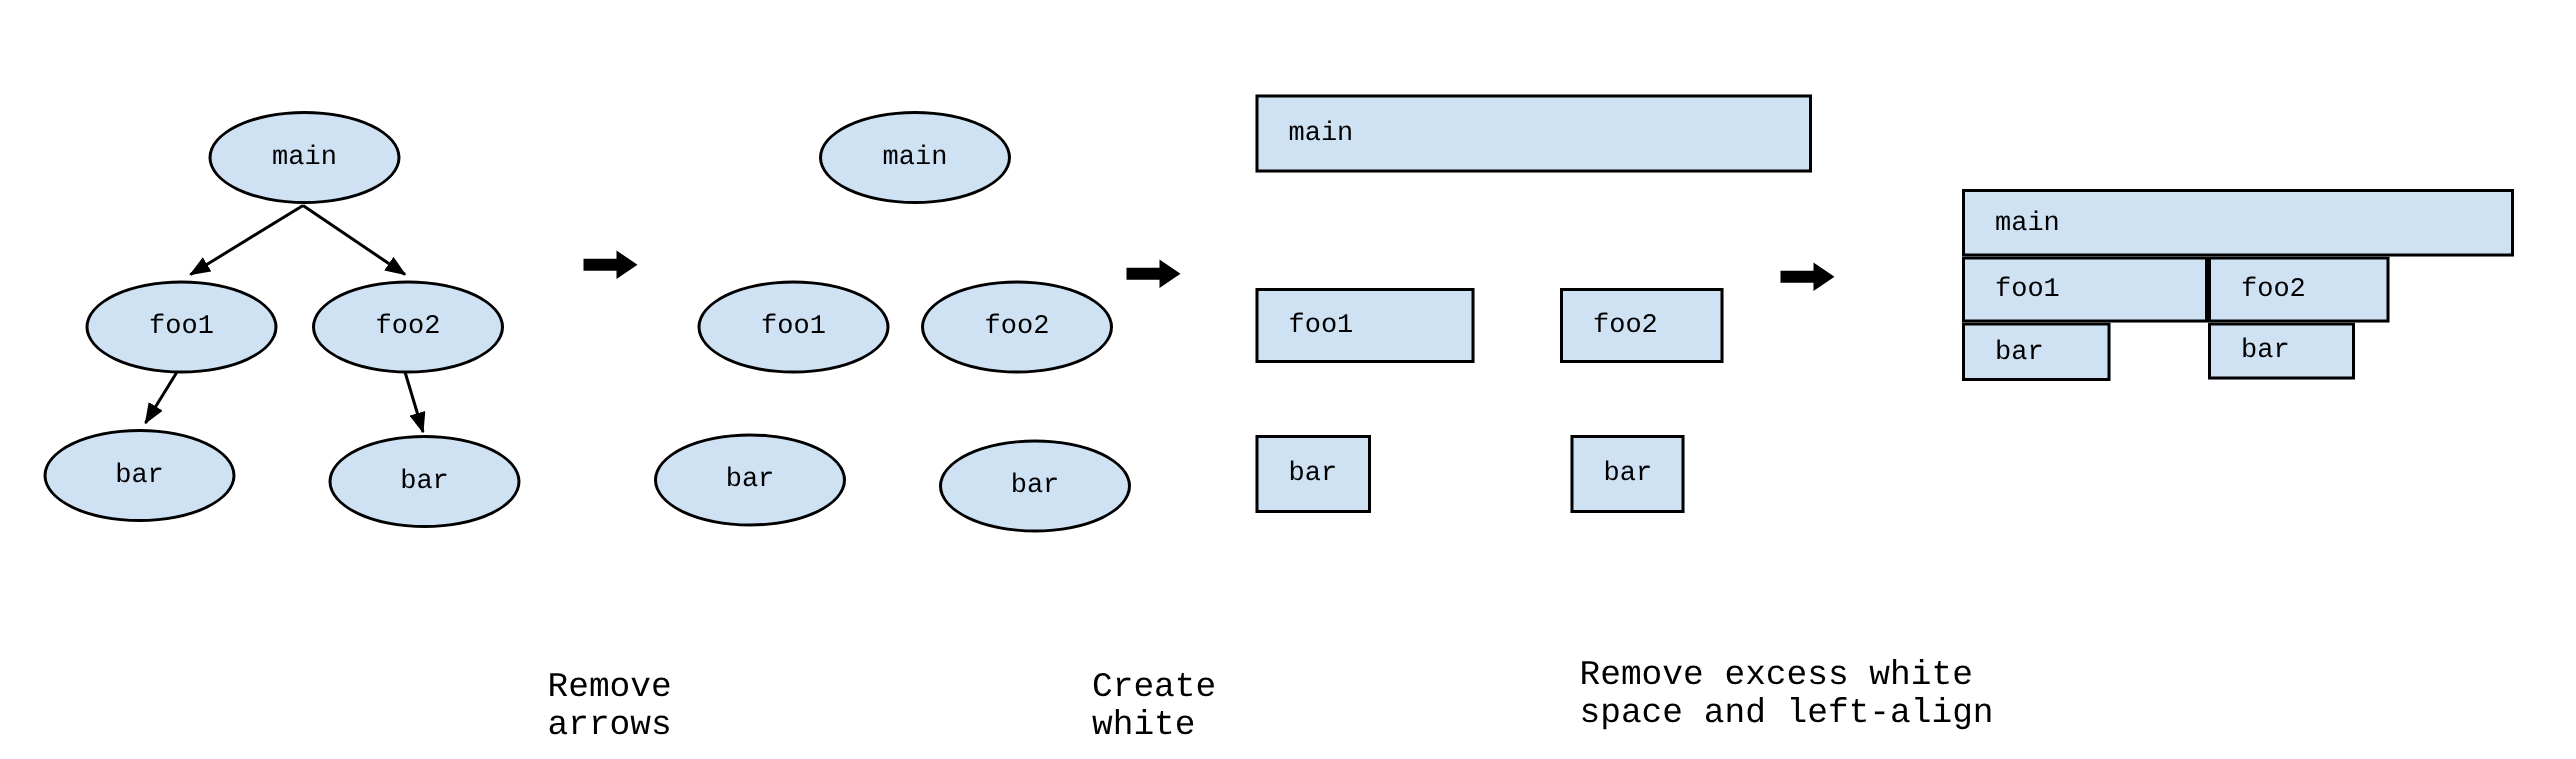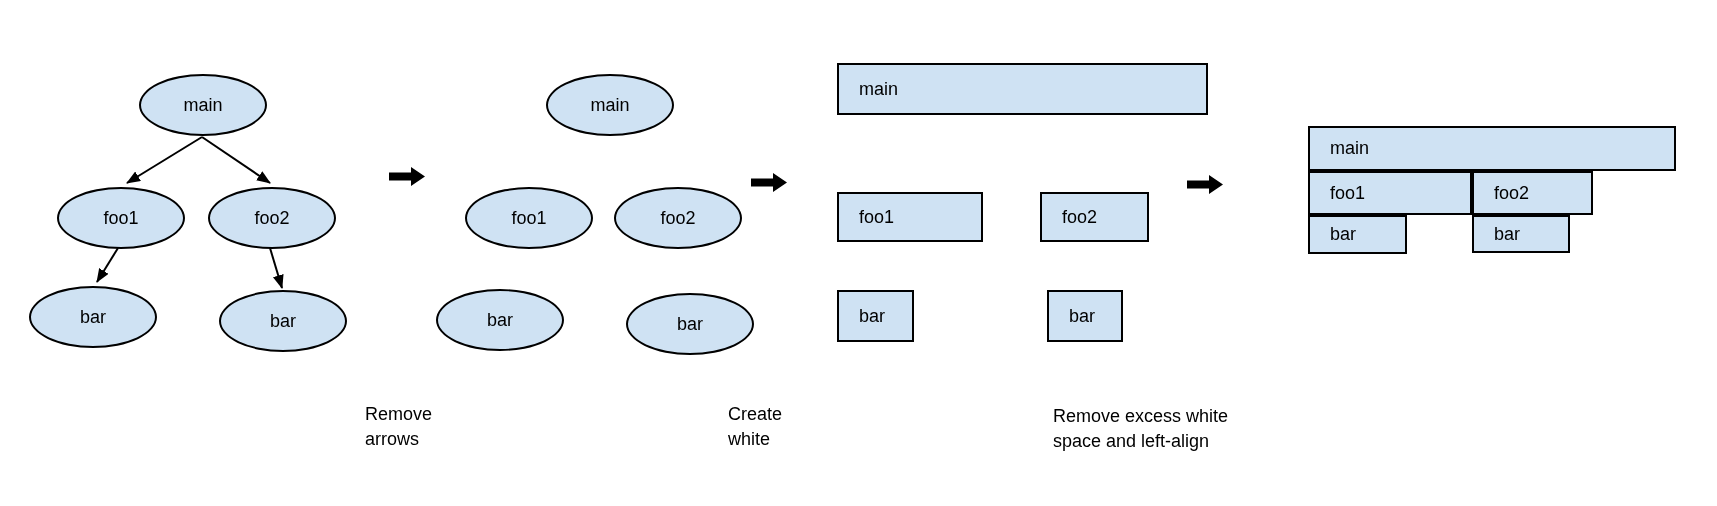--- a/index.html
+++ b/index.html
@@ -8,21 +8,21 @@
     --node-border: #000000;
     --arrow: #000000;
     --text: #000000;
   }
   html, body { margin: 0; padding: 0; background: var(--background); }
   .canvas {
     position: relative;
     width: 1717px;
     height: 506px;
     background: var(--background);
-    font-family: Liberation Sans, sans-serif;
+    font-family: Liberation Mono, monospace;
     overflow: hidden;
   }
   .overlay-svg {
     position: absolute;
     left: 0; top: 0;
     width: 1717px; height: 506px;
     pointer-events: none;
   }
   .edge { stroke: var(--arrow); stroke-width: 2; fill: none; }
   .arrowhead-fill { fill: var(--arrow); }
@@ -41,23 +41,24 @@
     border-radius: 50%;
     justify-content: center;
   }
   .rect {
     padding-left: 20px;
     justify-content: flex-start;
   }
   .step-label {
     position: absolute;
     color: var(--text);
-    font-size: 18px;
+    font-size: 23px;
     line-height: 25px;
     white-space: pre-line;
+    margin-top: 44px;
   }
 </style>
 </head>
 <body>
 
 <div class="canvas">
 
   <svg class="overlay-svg" viewBox="0 0 1717 506">
     <defs>
       <marker id="ah" markerUnits="userSpaceOnUse" markerWidth="14" markerHeight="11" refX="13" refY="5.5" orient="auto">
@@ -106,16 +107,16 @@
     <div class="node rect" style="left:1308px;top:171px;width:164px;height:44px">foo1</div>
     <div class="node rect" style="left:1472px;top:171px;width:121px;height:44px">foo2</div>
     <div class="node rect" style="left:1308px;top:215px;width:99px;height:39px">bar</div>
     <div class="node rect" style="left:1472px;top:215px;width:98px;height:38px">bar</div>
   </div>
 
   <div class="step-label" style="left:365px;top:402px">Remove
 arrows</div>
   <div class="step-label" style="left:728px;top:402px">Create
 white</div>
-  <div class="step-label" style="left:1053px;top:404px">Remove excess white
+  <div class="step-label" style="left:1053px;top:394px">Remove excess white
 space and left-align</div>
 
 </div>
 
 </body></html>

